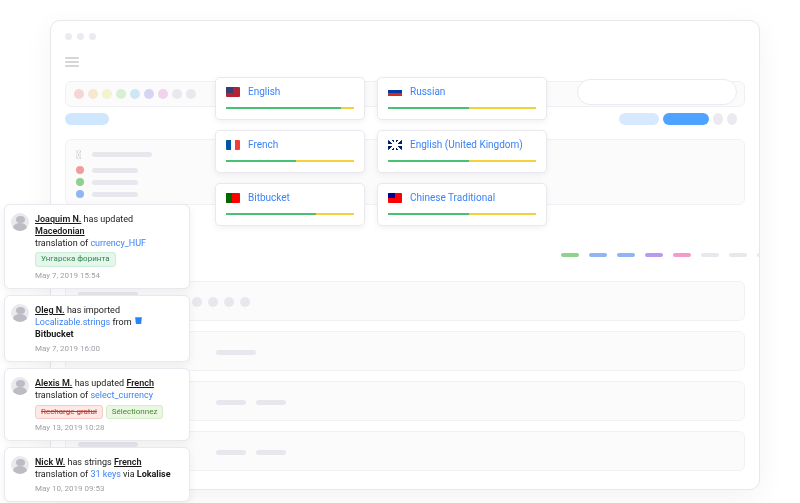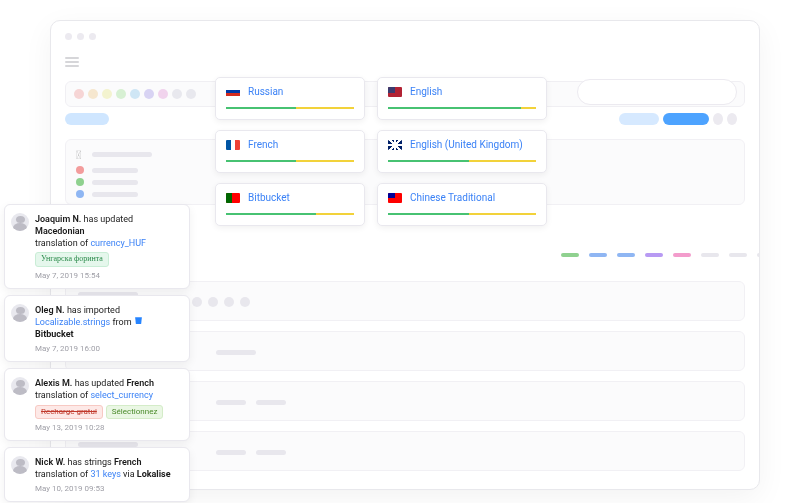--- a/index.html
+++ b/index.html
@@ -127,24 +127,24 @@
     position: relative;
     font-size: 9px; line-height: 1.35; color:#1a1a1a;
   }
   .entry .avatar {
     position:absolute; left:6px; top:8px;
     width:18px; height:18px; border-radius:50%;
     background:#e8e8ee; overflow:hidden;
   }
   .entry .avatar::after{content:"";position:absolute;left:25%;top:15%;width:50%;height:40%;background:#bdbcc5;border-radius:50%;}
   .entry .avatar::before{content:"";position:absolute;left:10%;bottom:-10%;width:80%;height:55%;background:#bdbcc5;border-radius:50% 50% 0 0;}
-  .entry .line1 b { font-weight:600; }
+  .entry .line1 b { font-weight:600;text-decoration:underline; }
   .entry .key { color:#3b82f6; }
   .pill { display:inline-block; font-size:8px; padding:1px 5px; border-radius:3px; margin-top:3px; margin-right:3px;}
-  .pill.green { background:#e5f7ec; color:#2a8a4a; border:1px solid #c9edd6;font-family:Liberation Serif, serif;}
+  .pill.green { background:#e5f7ec; color:#2a8a4a; border:1px solid #c9edd6;}
   .pill.red-out { background:#fde9e7; color:#c0392b; border:1px solid #f7c9c3; text-decoration:line-through;}
   .pill.green2 { background:#eaf7e4; color:#4a8a2a; border:1px solid #d4ecc8;}
   .ts { color:#a0a0a8; font-size:8px; margin-top:4px; }
   .bb { display:inline-flex; align-items:center; gap:3px;}
   .bb svg { width:9px; height:9px; }
 </style>
 </head>
 <body>
 
 <div class="window">
@@ -226,36 +226,36 @@
   <div class="sk sk5">
     <span class="line" style="left:12px;top:10px;width:60px;"></span>
     <span class="line" style="left:12px;top:22px;width:40px;"></span>
     <span class="line" style="left:150px;top:18px;width:30px;"></span>
     <span class="line" style="left:190px;top:18px;width:30px;"></span>
   </div>
 
   <div class="langgrid" id="langgrid">
       <div class="card">
     <div class="top">
+      <span class="flag fl-en"></span>
+      <span class="lang">English</span>
+    </div>
+    <div class="bar">
+      <span class="seg" style="width:90%;background:#47c272;"></span>
+      <span class="seg" style="width:10%;background:#f2d23a;"></span>
+    </div>
+      </div>
+      <div class="card">
+    <div class="top">
       <span class="flag fl-ru"></span>
       <span class="lang">Russian</span>
     </div>
     <div class="bar">
       <span class="seg" style="width:55.00000000000001%;background:#47c272;"></span>
       <span class="seg" style="width:45%;background:#f2d23a;"></span>
-    </div>
-      </div>
-      <div class="card">
-    <div class="top">
-      <span class="flag fl-en"></span>
-      <span class="lang">English</span>
-    </div>
-    <div class="bar">
-      <span class="seg" style="width:90%;background:#47c272;"></span>
-      <span class="seg" style="width:10%;background:#f2d23a;"></span>
     </div>
       </div>
       <div class="card">
     <div class="top">
       <span class="flag fl-fr"></span>
       <span class="lang">French</span>
     </div>
     <div class="bar">
       <span class="seg" style="width:55.00000000000001%;background:#47c272;"></span>
       <span class="seg" style="width:45%;background:#f2d23a;"></span>

